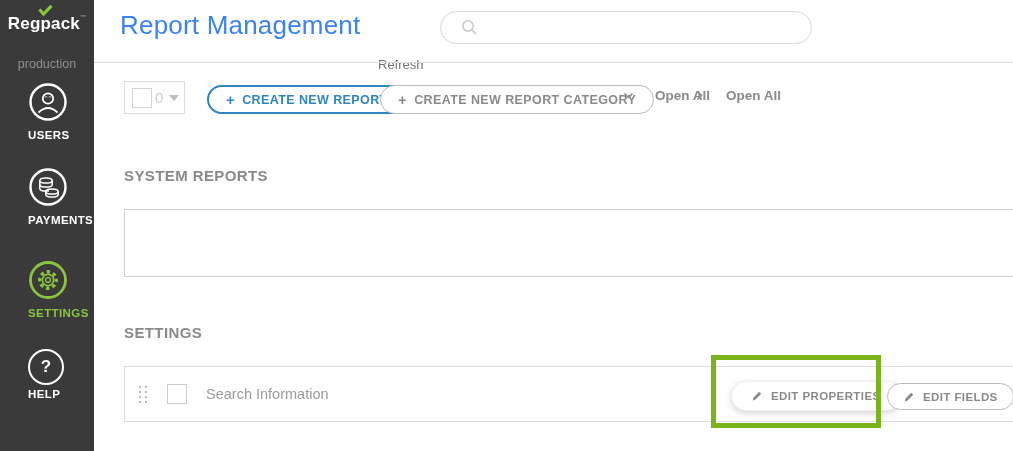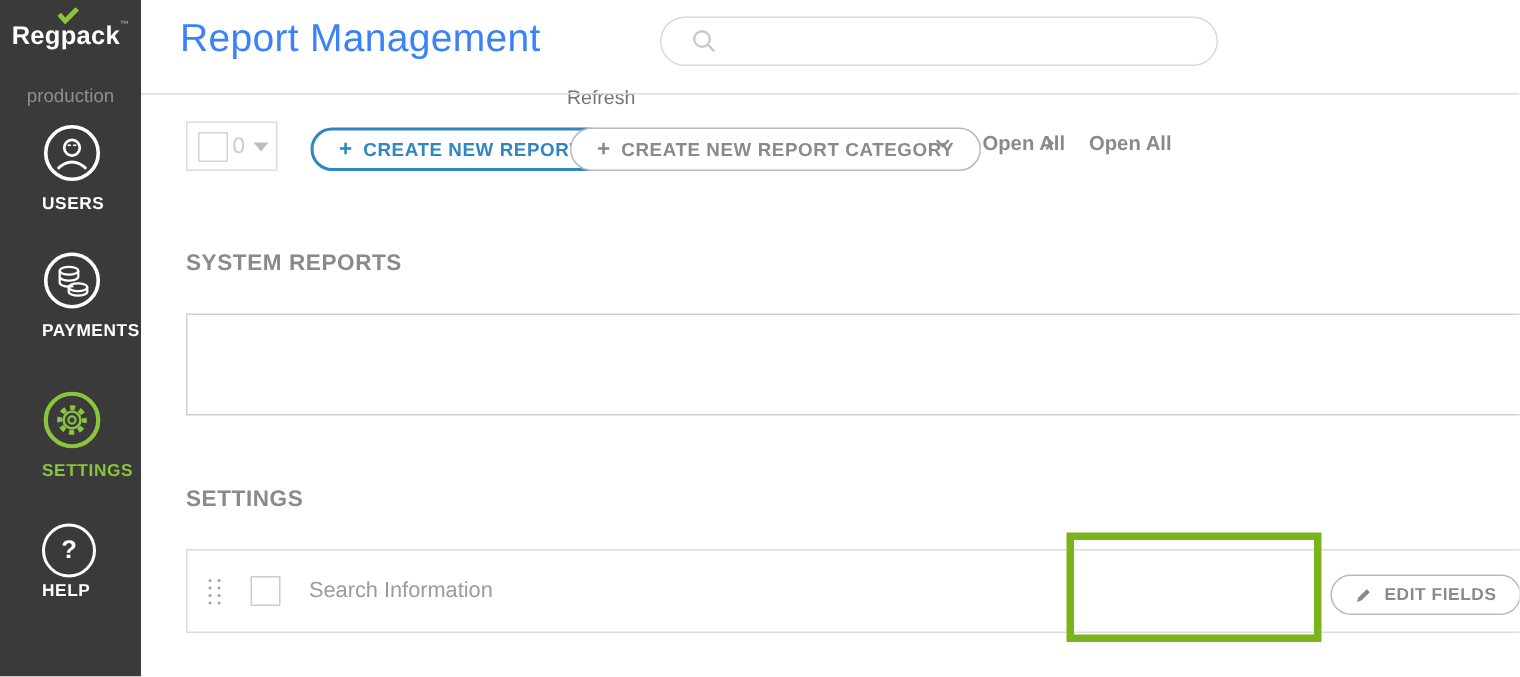--- a/index.html
+++ b/index.html
@@ -204,20 +204,26 @@
       <i></i>
       <i></i>
       <i></i>
       <i></i>
       <i></i>
   </span>
   <span class="row-cb"></span>
   <span class="row-name">Search Information</span>
 
   <div class="row-actions">
+    <div class="btn-edit-properties">
+      <svg width="12" height="12" viewBox="0 0 12 12">
+        <path d="M1.6,10.4 L2.6,7.4 L8.2,1.8 L10.2,3.8 L4.6,9.4 Z" fill="#8a8a8a"></path>
+      </svg>
+      <span>EDIT PROPERTIES</span>
+    </div>
     <div class="btn-edit-fields">
       <svg width="12" height="12" viewBox="0 0 12 12">
         <path d="M1.6,10.4 L2.6,7.4 L8.2,1.8 L10.2,3.8 L4.6,9.4 Z" fill="#8a8a8a"></path>
       </svg>
       <span>EDIT FIELDS</span>
     </div>
   </div>
 </div>
 
 <div class="annotation-box"></div>

